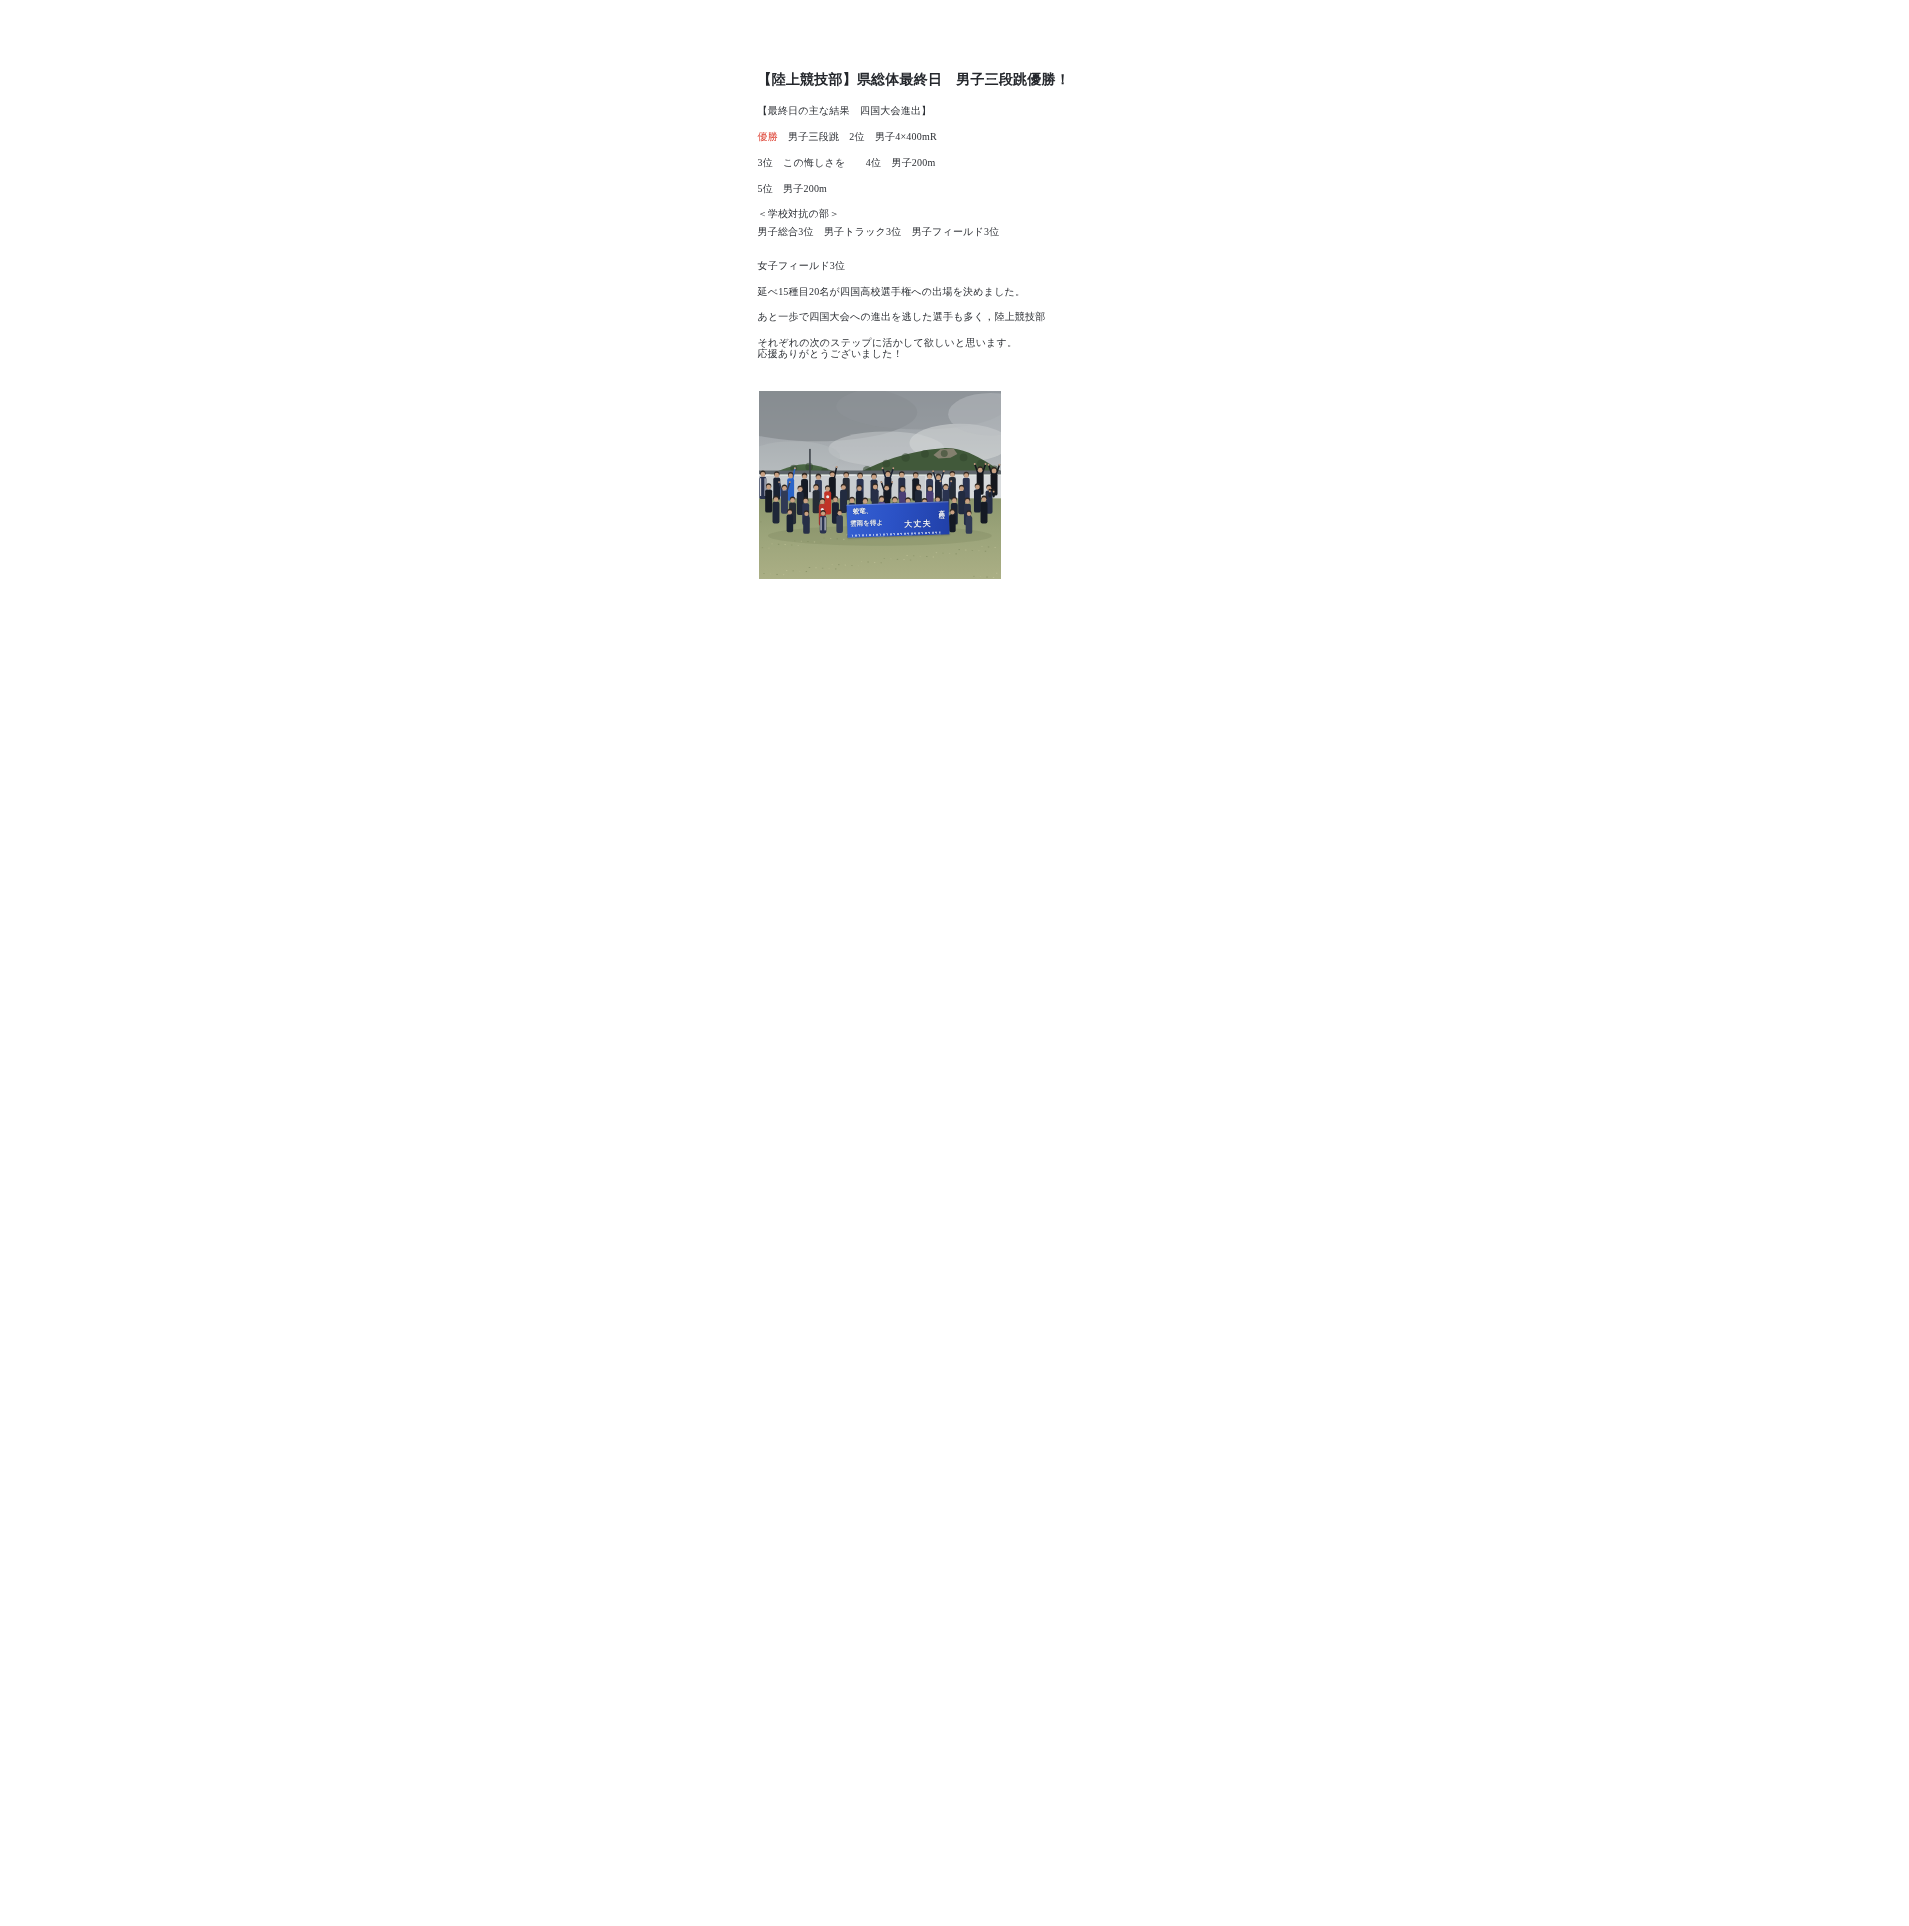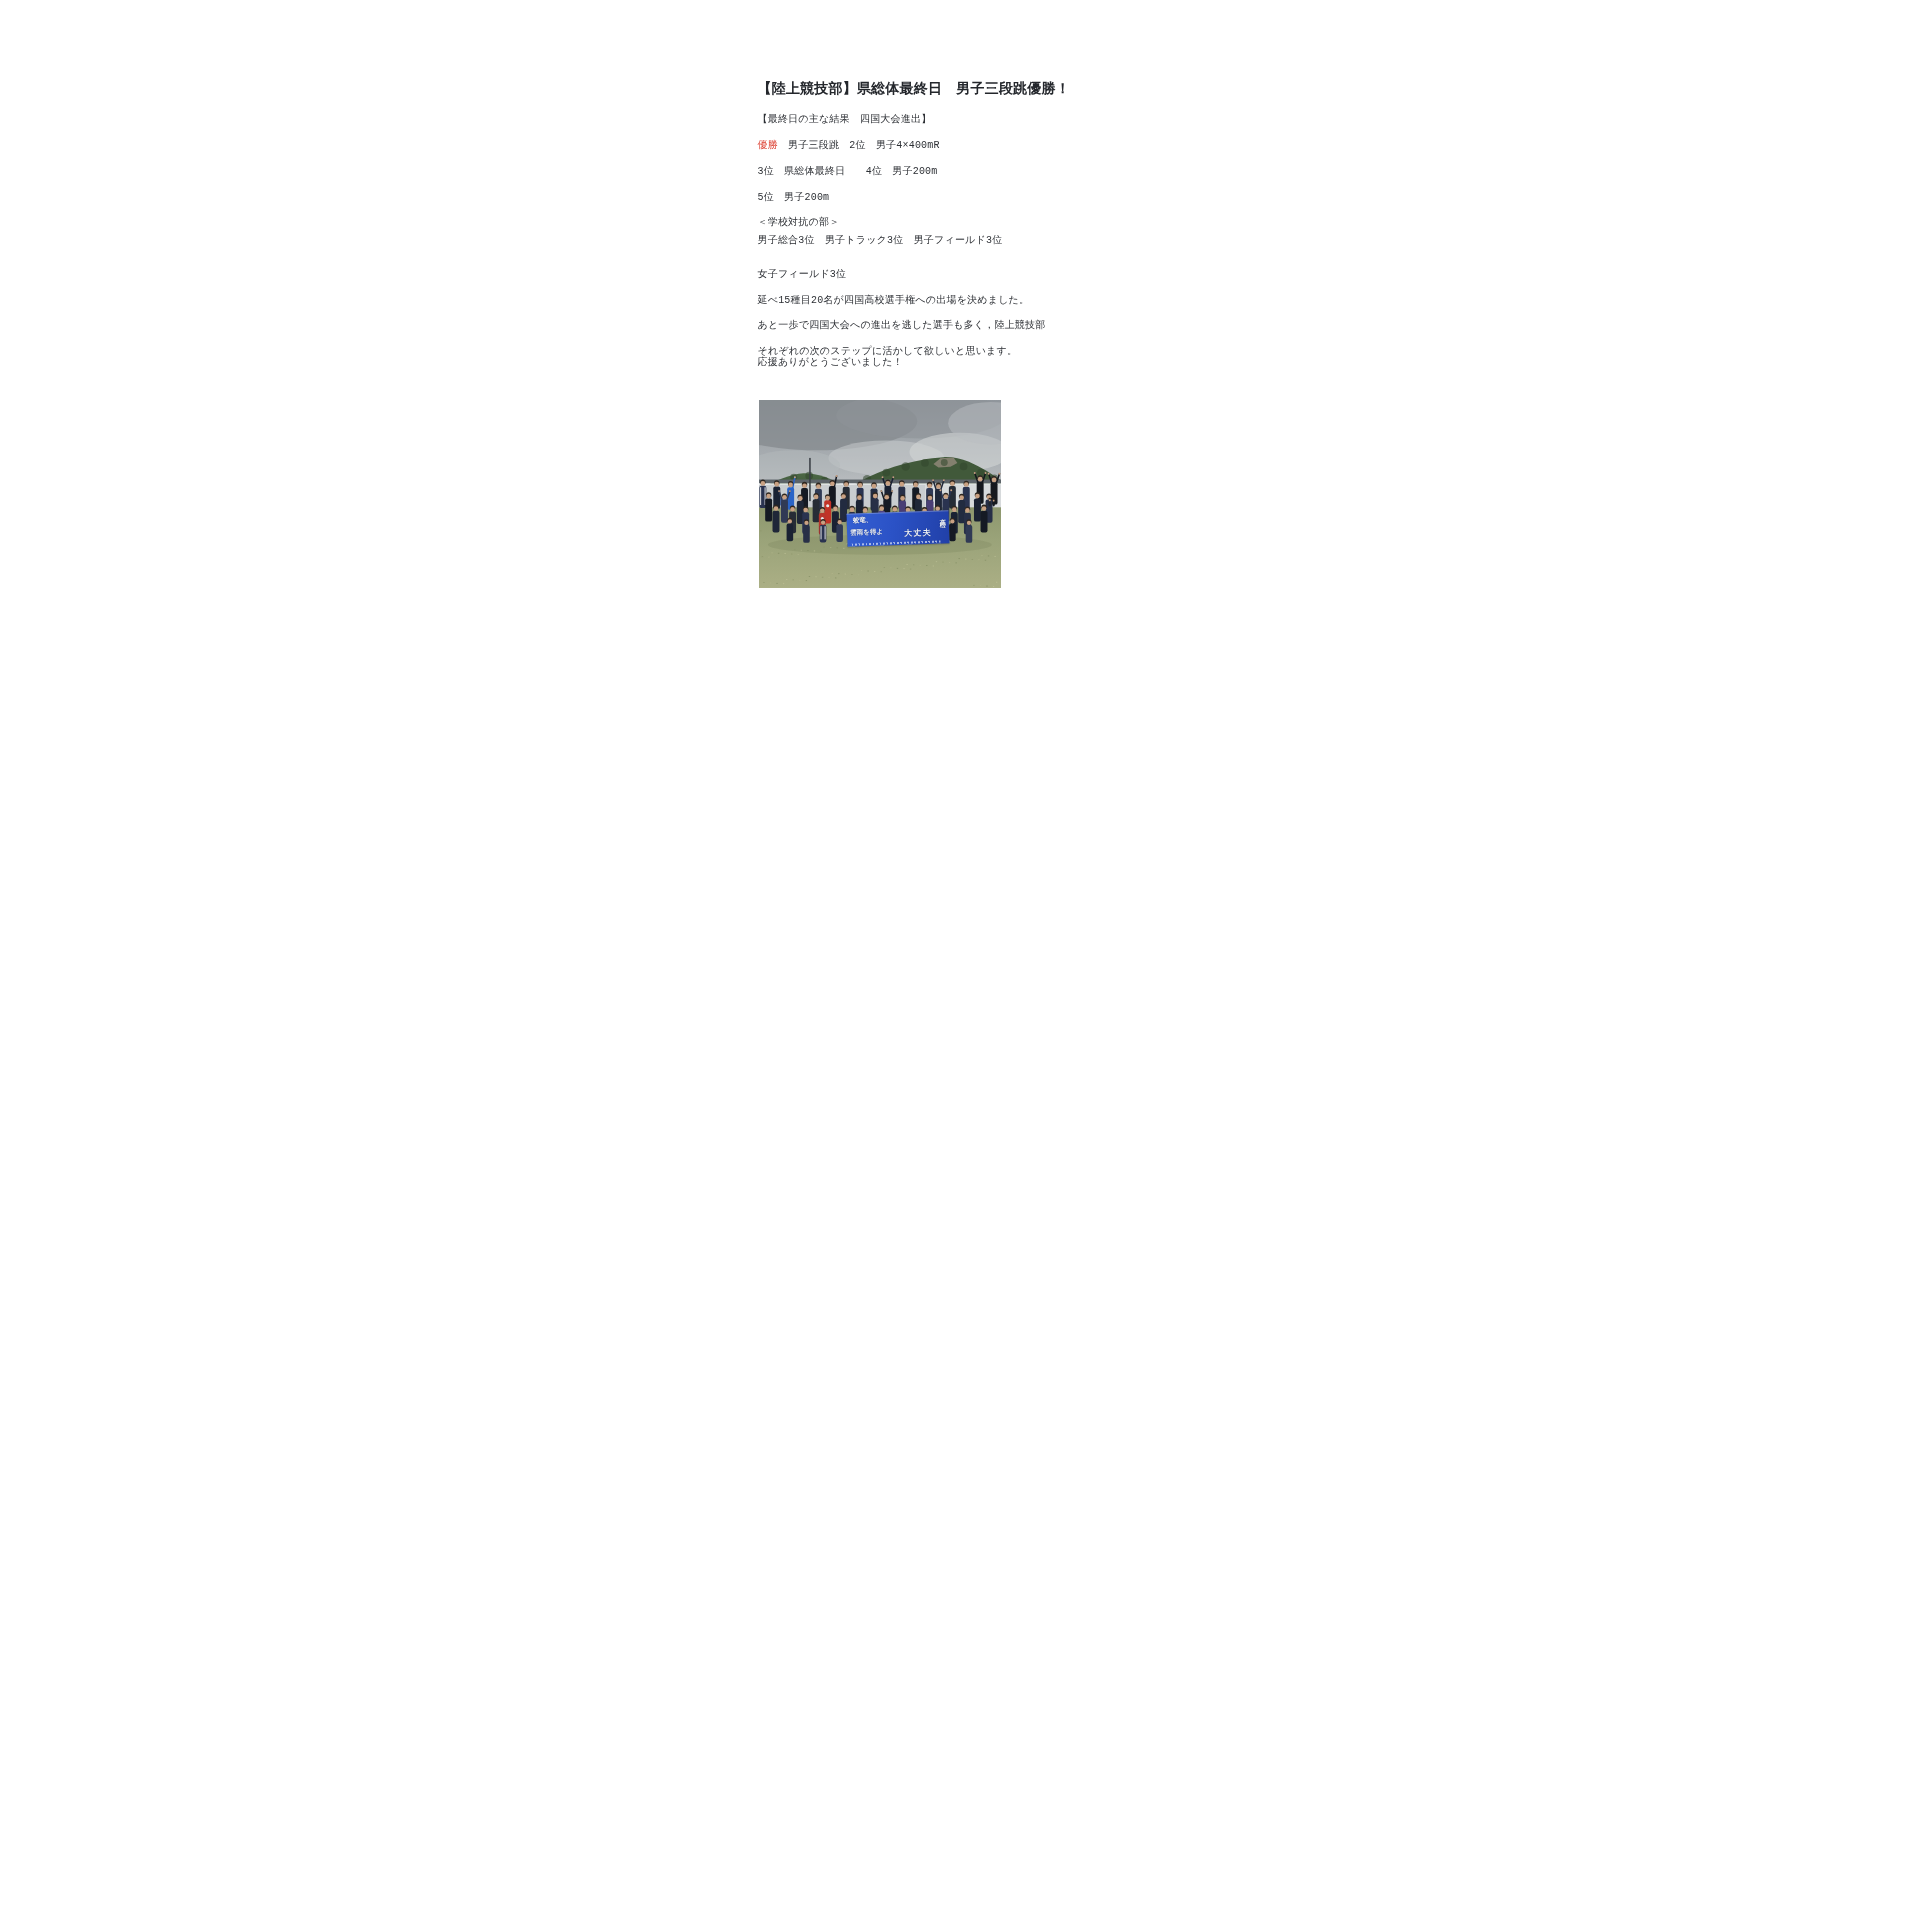--- a/index.html
+++ b/index.html
@@ -1,22 +1,22 @@
 <!DOCTYPE html>
 <html style="font-size:6.2px"><head>
 <meta charset="utf-8">
 <style>
   html,body{margin:0;padding:0;background:#ffffff;}
   .page{
     position:relative;
     width:478px;
     height:676px;
-    margin:16px auto;
+    margin:7px auto;
     background:#ffffff;
-    font-family:Liberation Mono, monospace;
+    font-family:Liberation Serif, serif;
     overflow:hidden;
   }
   .title{
     position:absolute;
     left:42px;
     top:64px;
     margin:0;
     font-size:14px;
     font-weight:700;
     color:#24272c;
@@ -71,21 +71,21 @@
 <body>
 
 <div class="page">
 
   <h1 class="title">【陸上競技部】県総体最終日　男子三段跳優勝！</h1>
 
   <p class="ln" style="top:97px">【最終日の主な結果　四国大会進出】</p>
 
   <p class="ln" style="top:123px"><span class="red">優勝</span><span>　男子三段跳　2位　男子4×400mR</span></p>
 
-  <p class="ln" style="top:149px">3位　県総体最終日　　4位　男子200m</p>
+  <p class="ln" style="top:149px">3位　この悔しさを　　4位　男子200m</p>
   <p class="ln" style="top:175px">5位　男子200m</p>
   <p class="ln" style="top:200px">＜学校対抗の部＞</p>
   <p class="ln" style="top:218px">男子総合3位　男子トラック3位　男子フィールド3位</p>
   <p class="ln" style="top:252px">女子フィールド3位</p>
   <p class="ln" style="top:278px">延べ15種目20名が四国高校選手権への出場を決めました。</p>
   <p class="ln" style="top:303px">あと一歩で四国大会への進出を逃した選手も多く，陸上競技部</p>
   <p class="ln" style="top:329px">それぞれの次のステップに活かして欲しいと思います。</p>
   <p class="ln" style="top:340px">応援ありがとうございました！</p>
 
   <figure class="photo">

